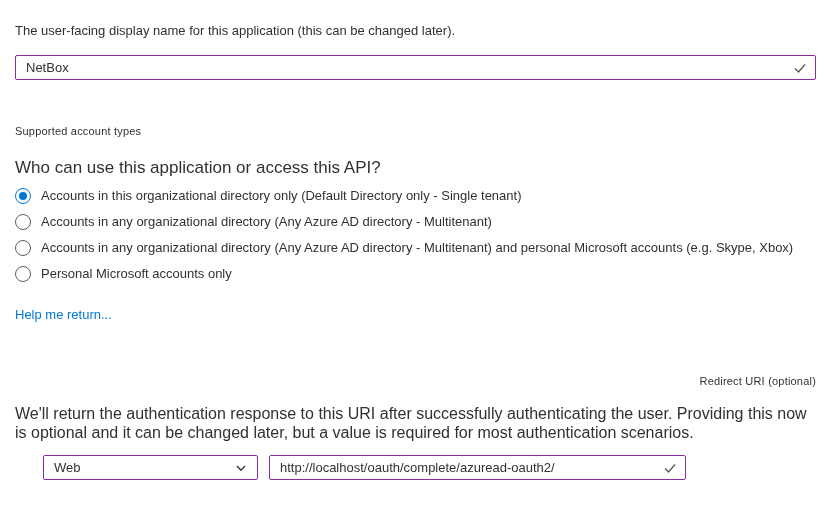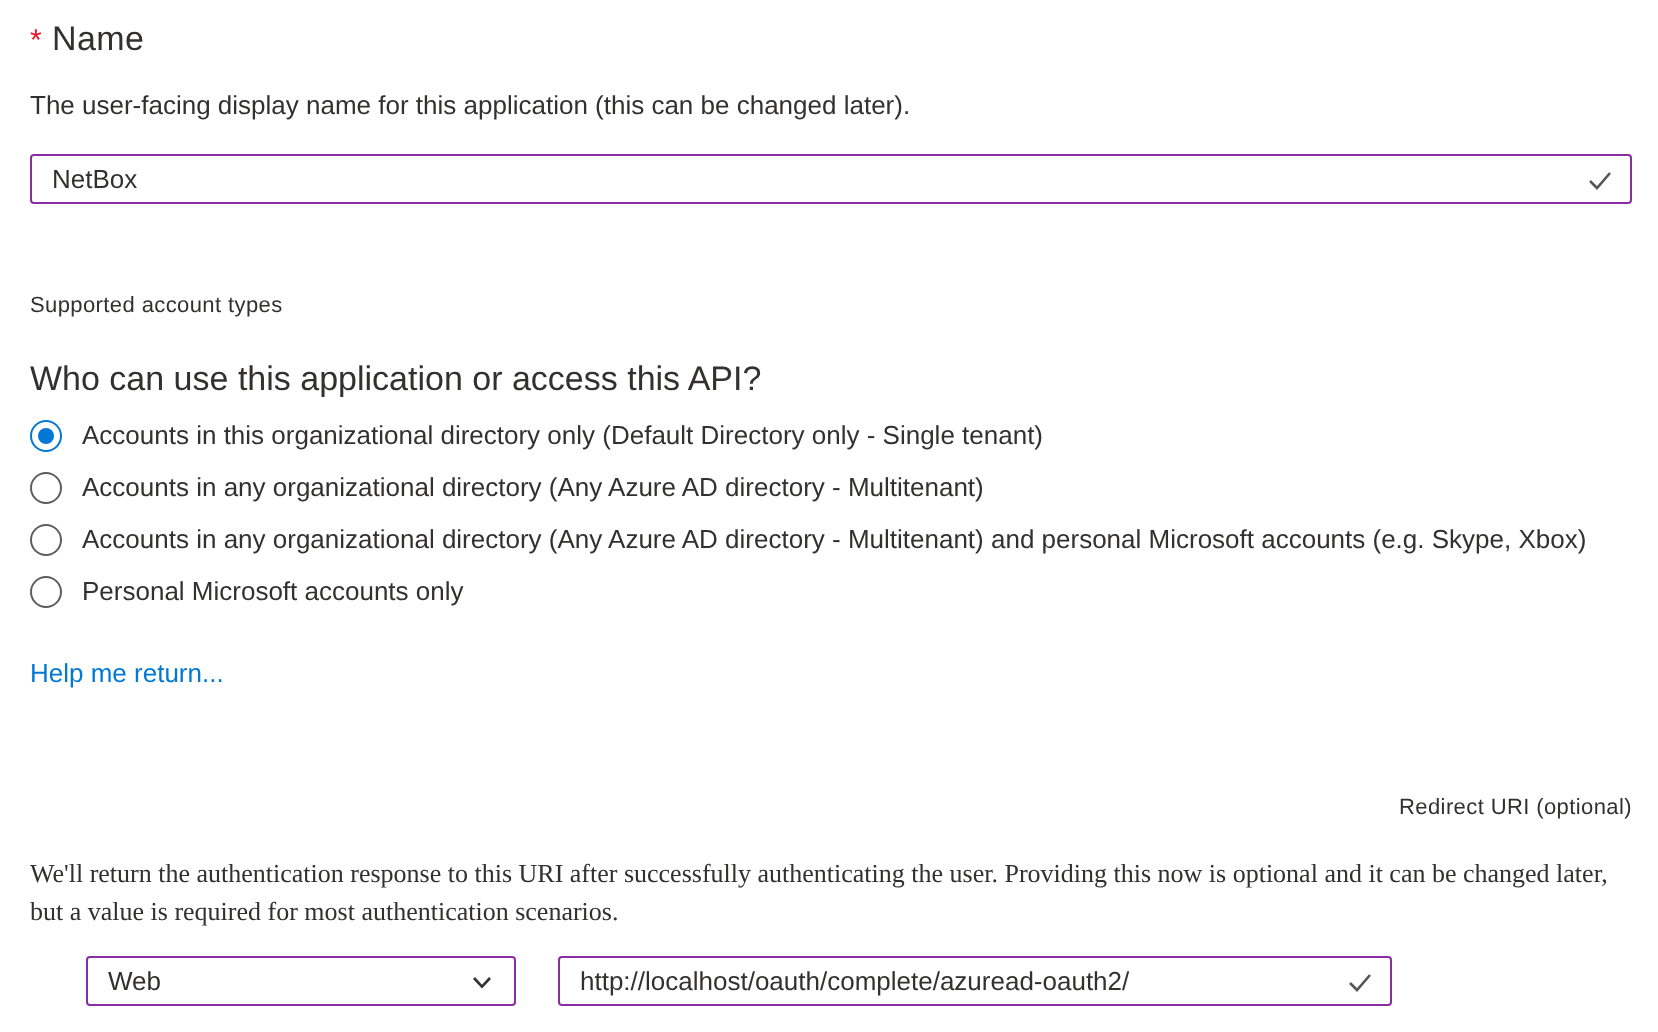--- a/index.html
+++ b/index.html
@@ -117,30 +117,29 @@
   .link {
     display: inline-block;
     margin-top: 15px;
     font-size: 13px;
     line-height: 15px;
     color: #0078d4;
     text-decoration: none;
     cursor: pointer;
   }
   .para {
-    font-size: 13px;
+    font-size: 16px;
     line-height: 19px;
     margin: 13px 0 0 0;
     max-width: 801px;
-    font-family: Liberation Serif, serif;
   }
   .controls-row {
     display: flex;
     margin-top: 13px;
-    gap: 21px;
+    gap: 11px;
     padding-left: 28px;
   }
   .dropdown {
     width: 215px;
     height: 25px;
     box-sizing: border-box;
     border: 1px solid #8a2da5;
     border-radius: 2px;
     display: flex;
     align-items: center;
@@ -153,21 +152,20 @@
   .uri-box {
     width: 417px;
   }
 </style>
 </head>
 <body>
 
 <div class="page">
 
   
-  <h1 class="field-title"><span class="required-marker">*</span><span>Name</span></h1>
 
   <p class="hint">The user-facing display name for this application (this can be changed later).</p>
 
   <div class="textbox">
     <input type="text" value="NetBox" style="">
     <svg class="validation-icon" width="16" height="16" viewBox="0 0 16 16">
       <path d="M3 8.5 L6.5 12 L13 4.5" fill="none" stroke="#565656" stroke-width="1.3"></path>
     </svg>
   </div>
 

